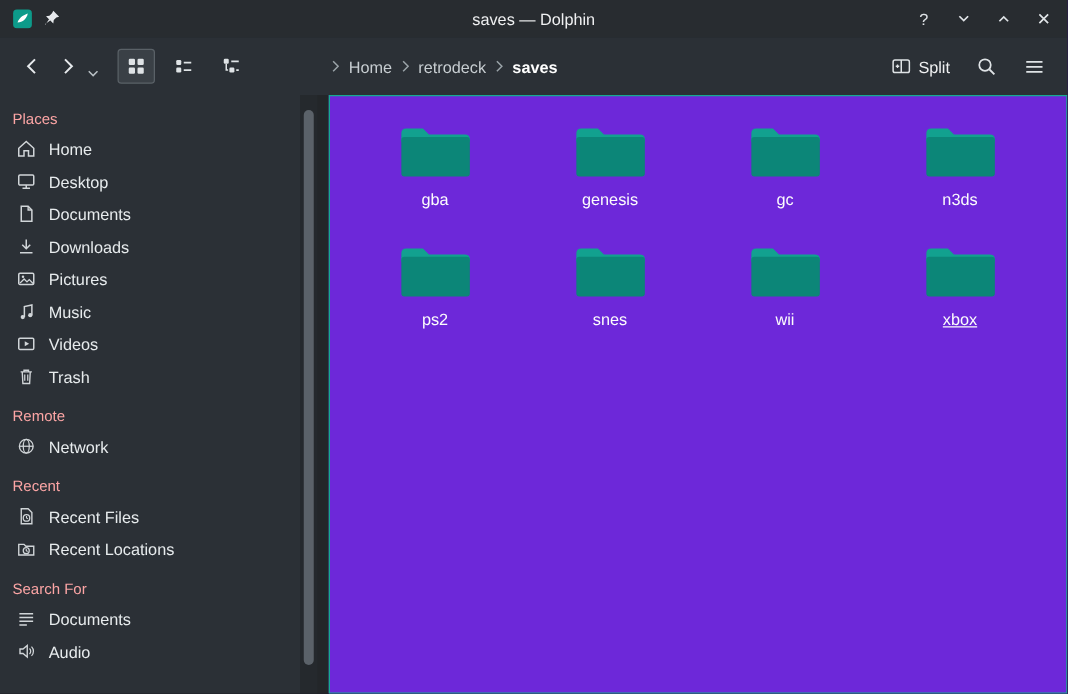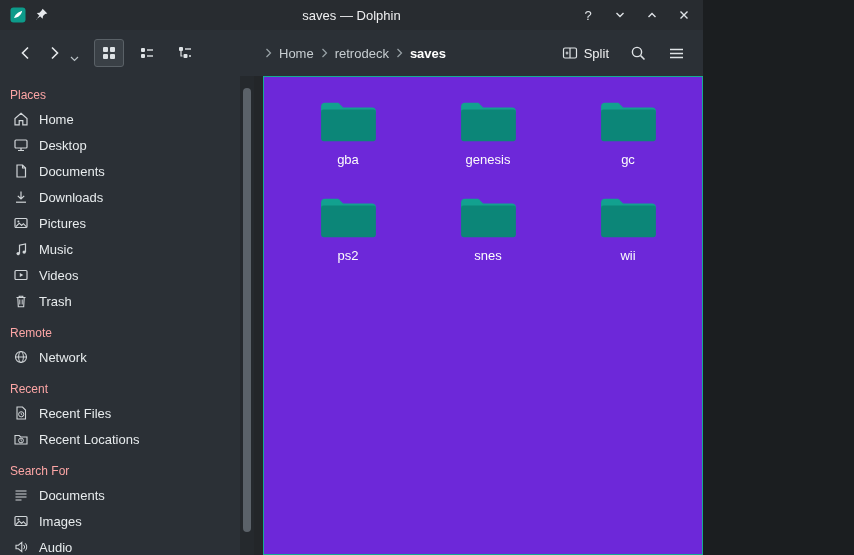--- a/index.html
+++ b/index.html
@@ -1,18 +1,18 @@
 <!DOCTYPE html>
 <html><head>
 <meta charset="utf-8">
 <style>
   * { margin:0; padding:0; box-sizing:border-box; }
   html,body { background:#1b1e20; }
   .window {
-    position:relative; width:703px; height:555px; overflow:hidden;
+    position:relative; width:854px; height:555px; overflow:hidden;
     background:#232629; color:#eff0f1;
     font-family:"Liberation Sans", sans-serif; font-size:13px;
   }
   
   .titlebar {
     position:absolute; top:0; left:0; right:0; height:30px;
     background:#282c30; display:flex; align-items:center; padding:0 10px;
   }
   .titlebar .title {
     position:absolute; left:0; right:0; text-align:center; color:#eff0f1;
@@ -316,30 +316,20 @@
       <span class="ic">
           <svg width="16" height="16" viewBox="0 0 16 16">
             <path d="M2.5 4 h11 M2.5 7 h11 M2.5 10 h11 M2.5 13 h6" stroke="#dfe3e6" stroke-width="1.2"></path>
           </svg>
         </span>
       <span>Documents</span>
     </div>
     <div class="side-item">
       <span class="ic">
           <svg width="16" height="16" viewBox="0 0 16 16">
-            <rect x="2" y="3.5" width="12" height="9" rx="1" fill="none" stroke="#dfe3e6" stroke-width="1.2"></rect>
-            <circle cx="5.4" cy="6.4" r="1" fill="#dfe3e6"></circle>
-            <path d="M3 11.5 L6.3 8.2 L8.6 10.5 L10.4 8.7 L13.5 11.8" fill="none" stroke="#dfe3e6" stroke-width="1.1"></path>
-          </svg>
-        </span>
-      <span>Images</span>
-    </div>
-    <div class="side-item">
-      <span class="ic">
-          <svg width="16" height="16" viewBox="0 0 16 16">
             <path d="M3 6.2 H5.4 L8.8 3.4 V12.6 L5.4 9.8 H3 Z" fill="none" stroke="#dfe3e6" stroke-width="1.1"></path>
             <path d="M10.6 5.8 a3 3 0 0 1 0 4.4 M12.2 4.3 a5.2 5.2 0 0 1 0 7.4" fill="none" stroke="#dfe3e6" stroke-width="1"></path>
           </svg>
         </span>
       <span>Audio</span>
     </div>
   </div>
 
   <div class="sb-track">
     <div class="sb-thumb"></div>

